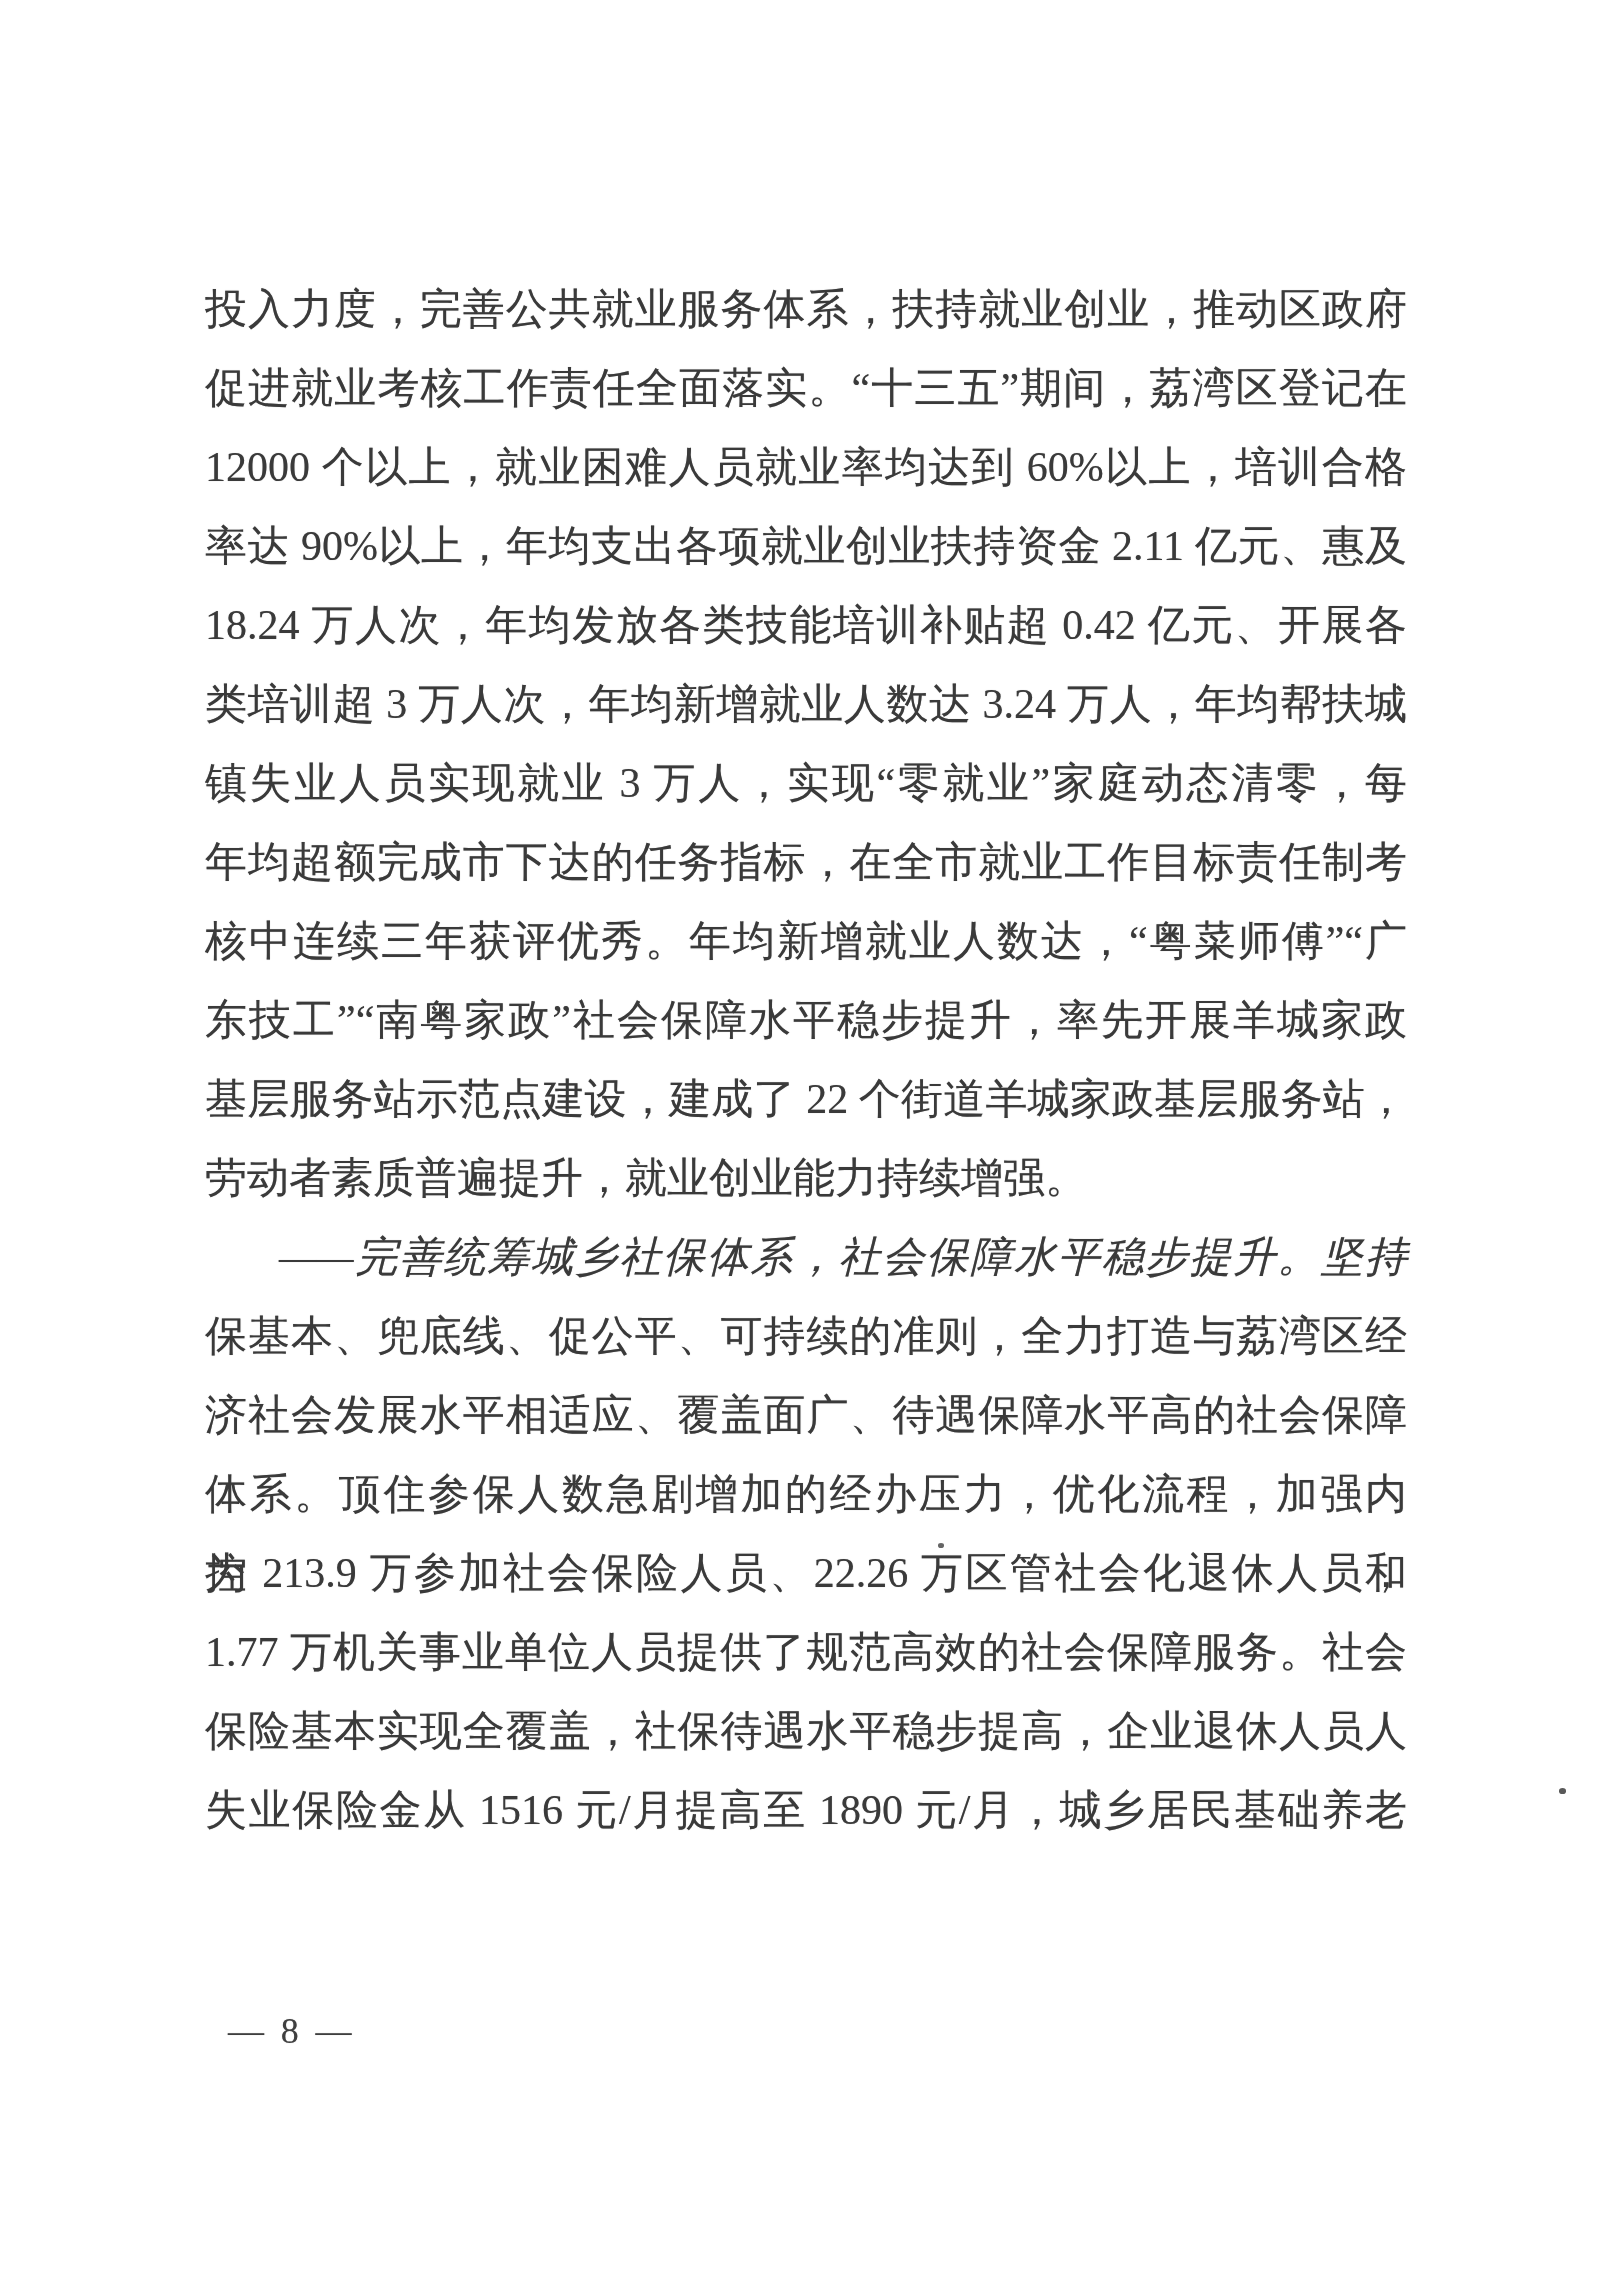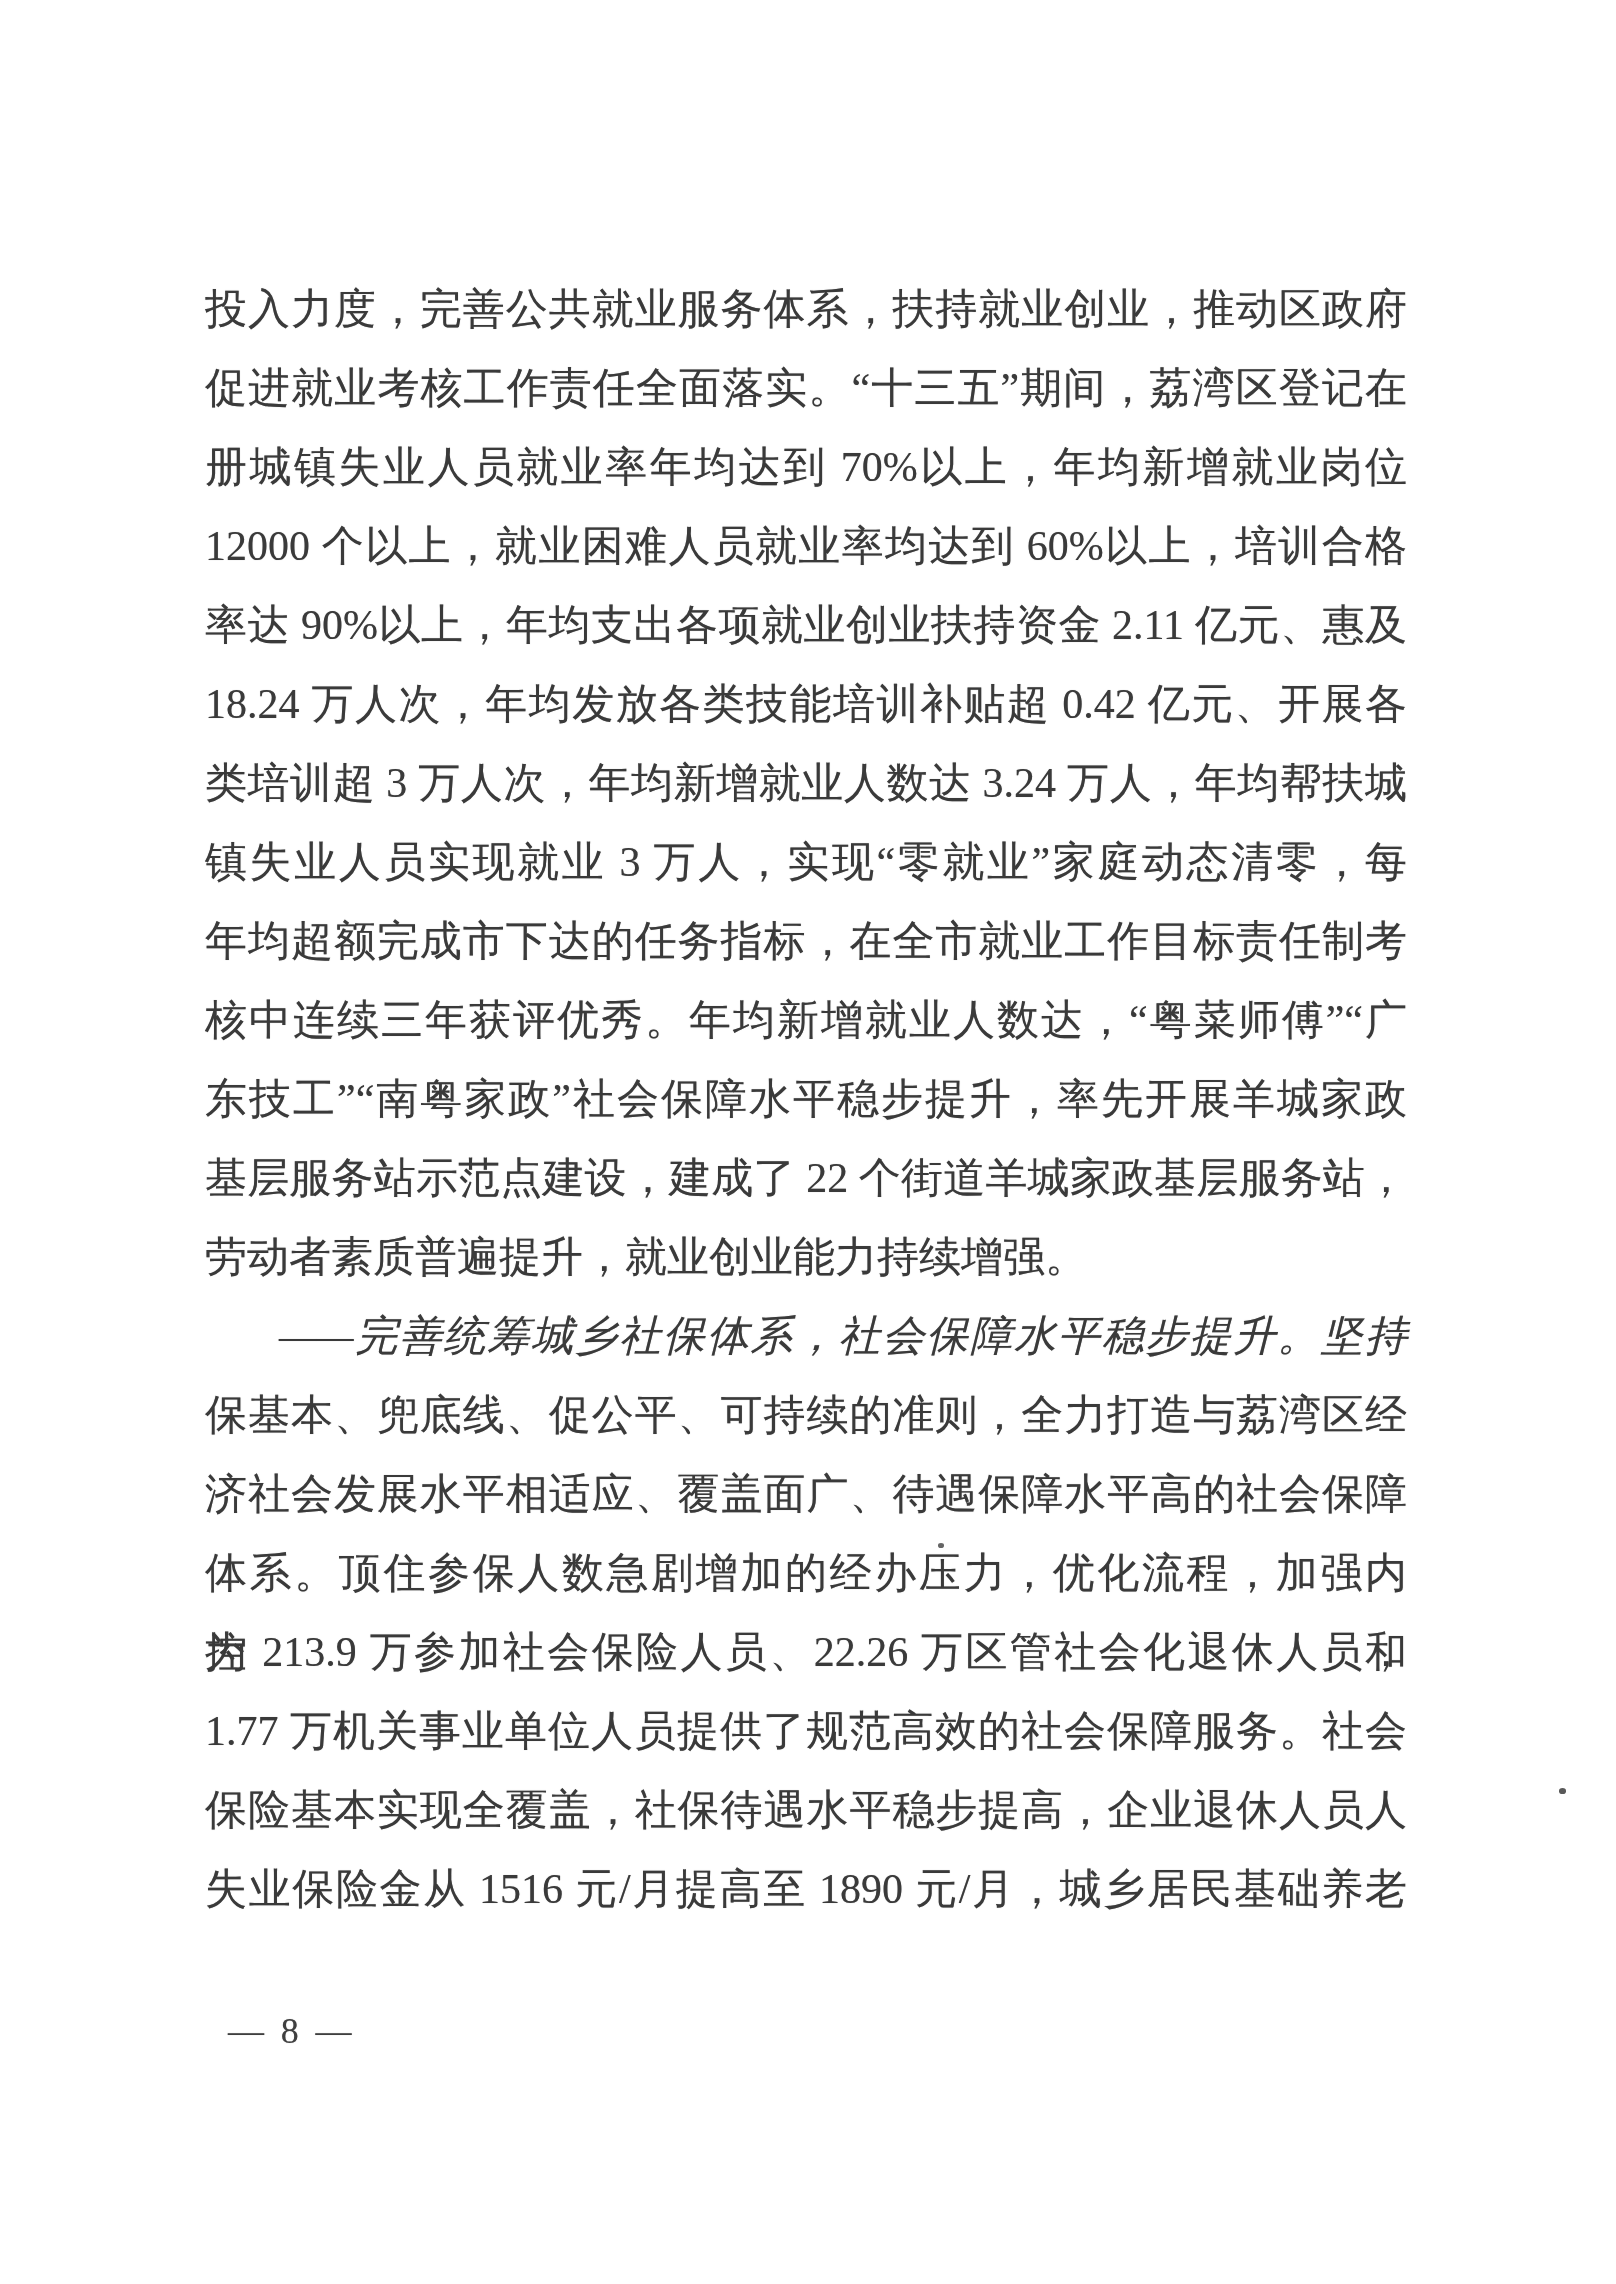--- a/index.html
+++ b/index.html
@@ -70,21 +70,20 @@
     opacity: 0.9;
   }
 </style>
 </head>
 <body>
 
 <div class="page">
   <div class="text-block">
     <div class="line">投入力度，完善公共就业服务体系，扶持就业创业，推动区政府</div>
     <div class="line">促进就业考核工作责任全面落实。“十三五”期间，荔湾区登记在</div>
-    <div class="line">册城镇失业人员就业率年均达到 70%以上，年均新增就业岗位</div>
     <div class="line">12000 个以上，就业困难人员就业率均达到 60%以上，培训合格</div>
     <div class="line">率达 90%以上，年均支出各项就业创业扶持资金 2.11 亿元、惠及</div>
     <div class="line">18.24 万人次，年均发放各类技能培训补贴超 0.42 亿元、开展各</div>
     <div class="line">类培训超 3 万人次，年均新增就业人数达 3.24 万人，年均帮扶城</div>
     <div class="line">镇失业人员实现就业 3 万人，实现“零就业”家庭动态清零，每</div>
     <div class="line">年均超额完成市下达的任务指标，在全市就业工作目标责任制考</div>
     <div class="line">核中连续三年获评优秀。年均新增就业人数达，“粤菜师傅”“广</div>
     <div class="line">东技工”“南粤家政”社会保障水平稳步提升，率先开展羊城家政</div>
     <div class="line">基层服务站示范点建设，建成了 22 个街道羊城家政基层服务站，</div>
     <div class="line para-end">劳动者素质普遍提升，就业创业能力持续增强。</div>

